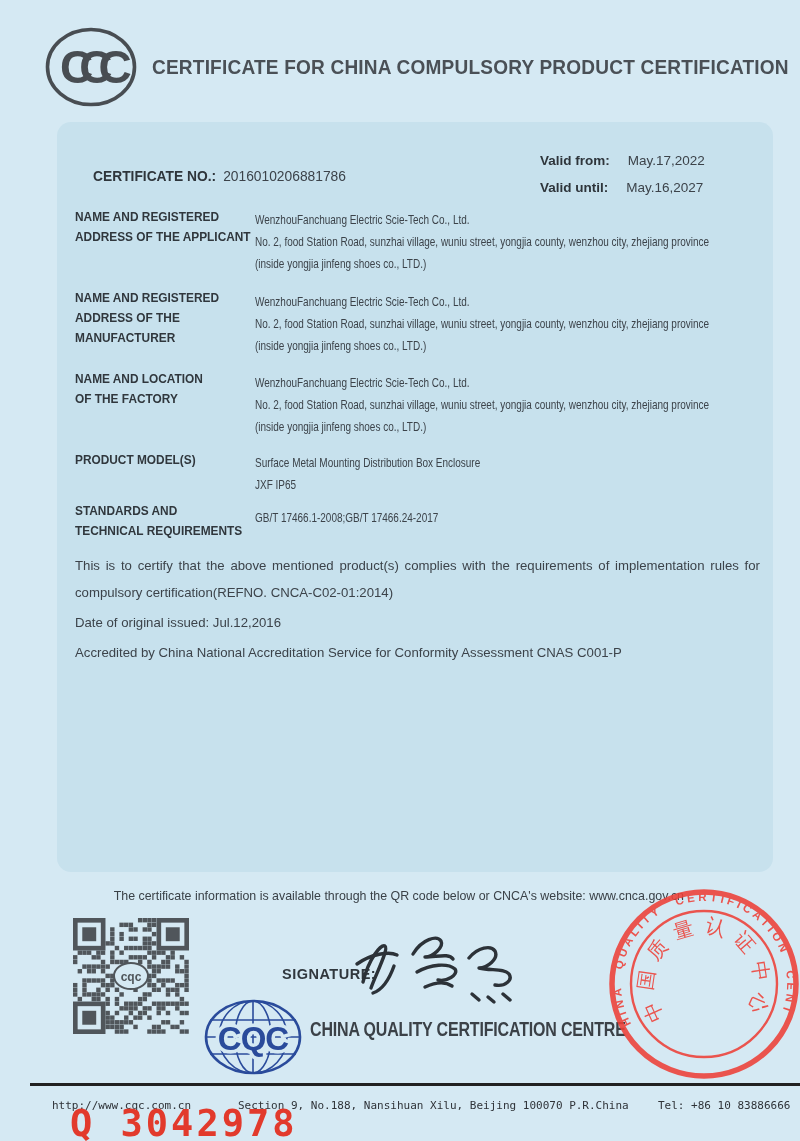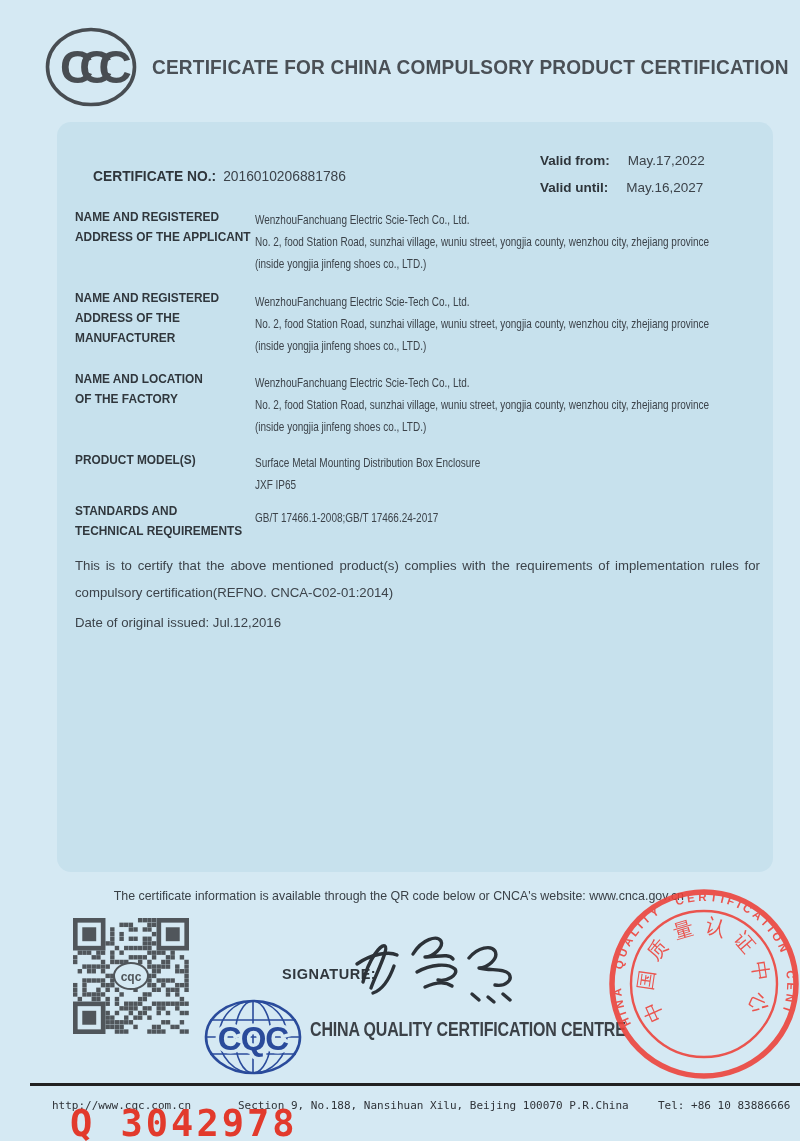--- a/index.html
+++ b/index.html
@@ -109,20 +109,21 @@
   <div>STANDARDS AND</div>
   <div>TECHNICAL REQUIREMENTS</div>
 </div>
 <div class="abs fvalue" style="top:507px;">
   <div>GB/T 17466.1-2008;GB/T 17466.24-2017</div>
 </div>
 
 <div class="abs paras">
   <p>This is to certify that the above mentioned product(s) complies with the requirements of implementation rules for compulsory certification(REFNO. CNCA-C02-01:2014)</p>
   <p>Date of original issued: Jul.12,2016</p>
+  <p>Accredited by China National Accreditation Service for Conformity Assessment CNAS C001-P</p>
 </div>
 
 <div class="abs qr-note">The certificate information is available through the QR code below or CNCA's website: www.cnca.gov.cn</div>
 
 <svg class="abs" style="left:73px;top:918px;" width="116" height="116" viewBox="0 0 116 116">
   <g id="qr-cells" fill="#50565b">
       <rect x="64.96" y="0" width="4.4079999999999995" height="4.4079999999999995"></rect>
       <rect x="69.6" y="0" width="4.4079999999999995" height="4.4079999999999995"></rect>
       <rect x="74.24" y="0" width="4.4079999999999995" height="4.4079999999999995"></rect>
       <rect x="78.88" y="0" width="4.4079999999999995" height="4.4079999999999995"></rect>

